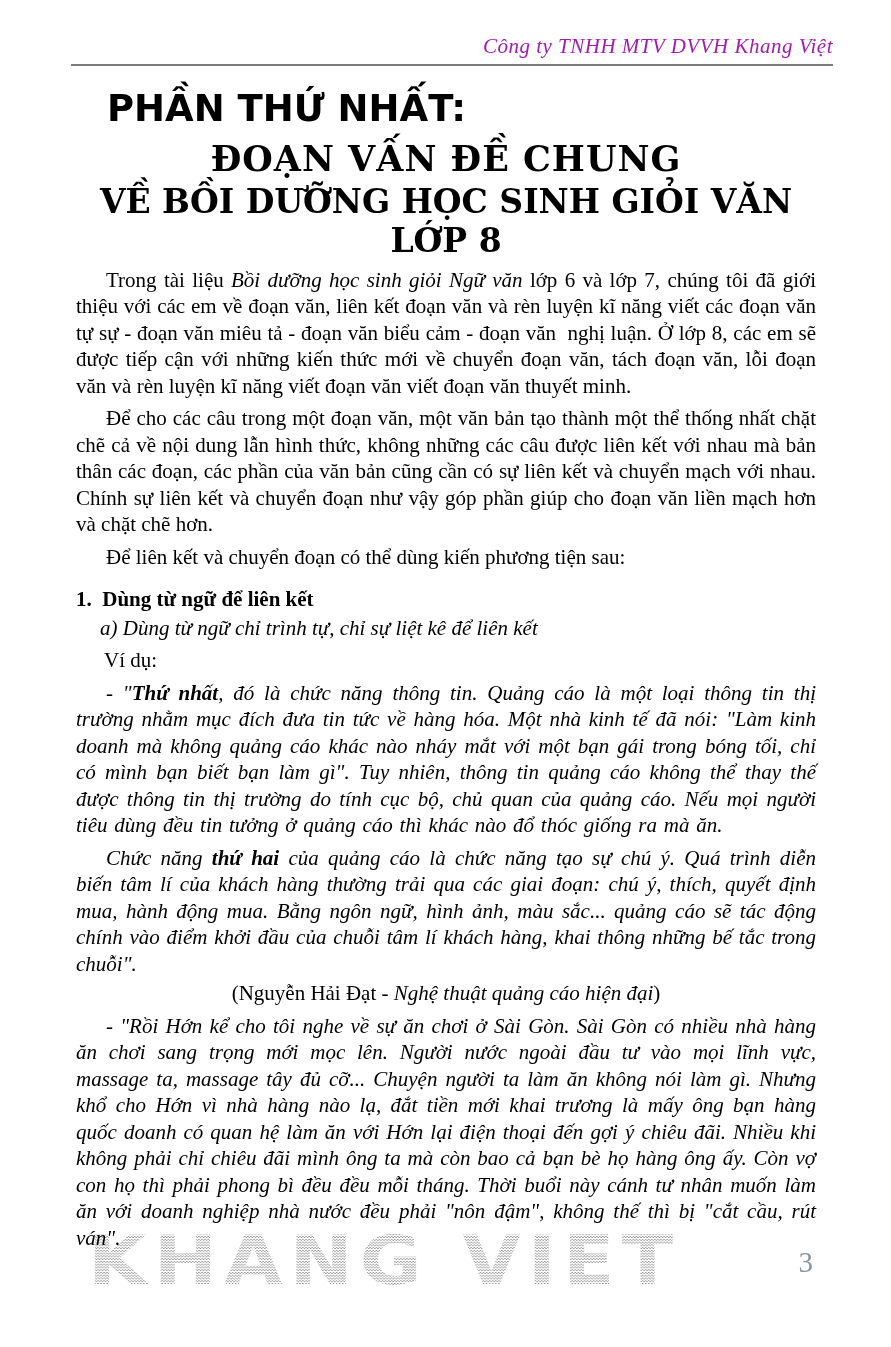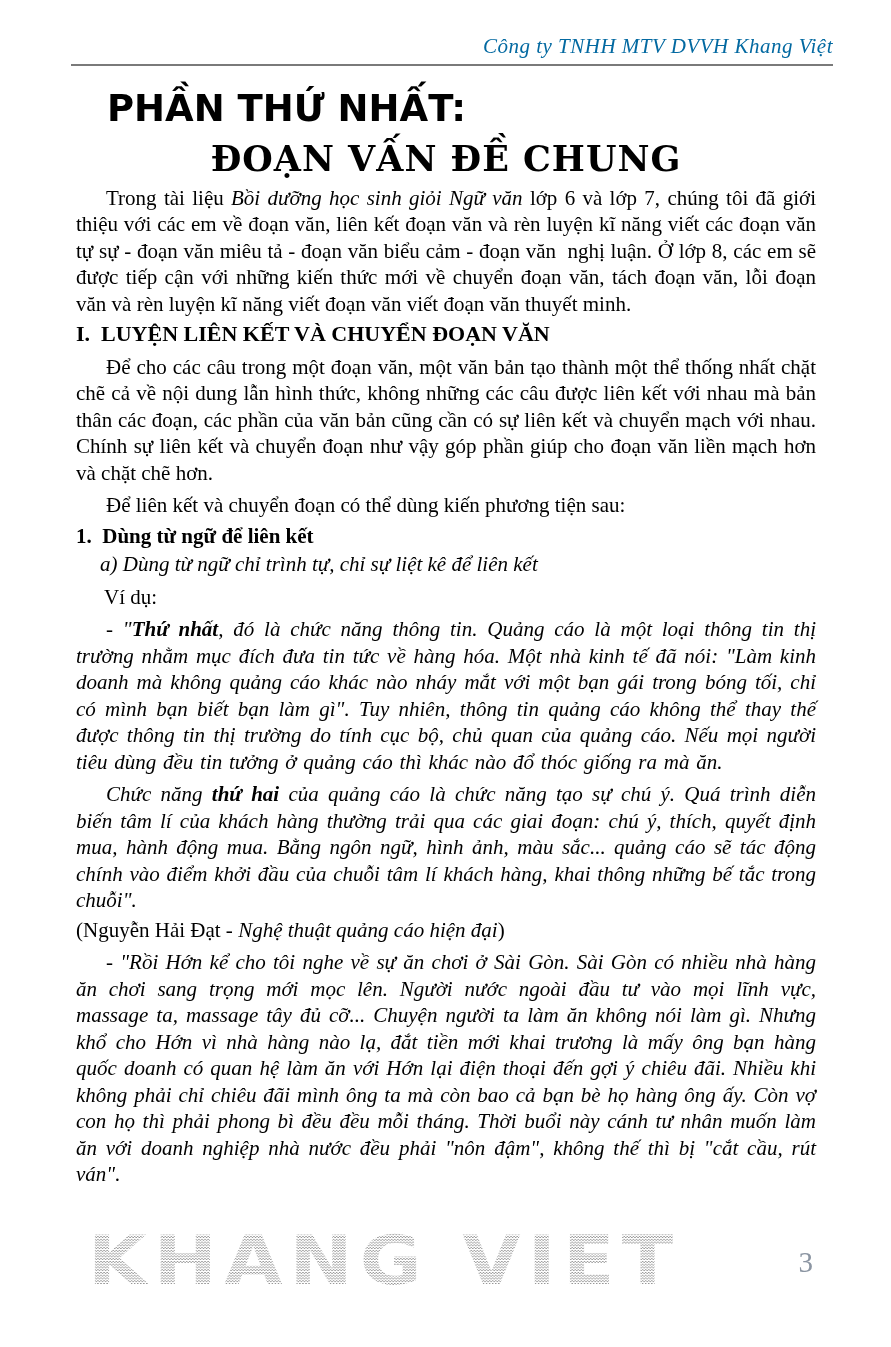--- a/index.html
+++ b/index.html
@@ -15,21 +15,21 @@
   .page {
     position: relative;
     z-index: 1;
     padding: 34px 75px 0 76px; 
   }
   
   .page-header {
     text-align: right;
     font-style: italic;
     font-size: 21px;
-    color: #0369a1;
+    color: #a21caf;
     margin-right: -17px; 
     letter-spacing: .5px;
   }
   .header-rule {
     border: 0;
     border-top: 2px solid #7a7a7a;
     margin: 5px -17px 0 -5px;
   }
   
   .part-title {
@@ -61,31 +61,31 @@
   }
   
   .prose { line-height: 26.5px; text-align: justify; margin-top: 6px; }
   .para  { text-indent: 30px; }
   .sec-heading {
     font-weight: bold;
     font-size: 22px;
     text-align: left;
     margin-top: 4px;
   }
-  .num-heading { font-weight: bold; text-align: left; margin-top: 4px; }
+  .num-heading { font-weight: bold; text-align: left; margin-top: 16px; }
   .sub-heading {
     font-weight: normal;
     font-style: italic;
     text-align: left;
     padding-left: 24px;
     margin-top: 2px;
   }
   .example-label { padding-left: 28px; text-align: left; }
   .quote { font-style: italic; text-indent: 30px; word-spacing: 1.5px; }
-  .attribution { text-align: left; margin: 3px 0; }
+  .attribution { text-align: center; margin: 3px 0; }
   .attr-pad { padding-right: 45px; }
   
   .seg-normal { font-style: normal; font-weight: normal; }
   .seg-italic { font-style: italic; font-weight: normal; }
   .seg-bold-italic { font-style: italic; font-weight: bold; }
   
   .watermark {
     position: absolute;
     z-index: 0;
     left: 88px;
@@ -120,24 +120,24 @@
 
 <div class="watermark">KHANG VIET</div>
 
 <div class="page">
 
   <div class="page-header">Công ty TNHH MTV DVVH Khang Việt</div>
   <hr class="header-rule">
 
   <div class="part-title">PHẦN THỨ NHẤT:</div>
   <div class="main-title-line1">ĐOẠN VẤN ĐỀ CHUNG</div>
+  <div class="main-title-line2">VỀ BỒI DƯỠNG HỌC SINH GIỎI VĂN LỚP 8</div>
 
   <div class="prose para"><span class="seg-normal">Trong tài liệu </span><span class="seg-italic">Bồi dưỡng học sinh giỏi Ngữ văn</span><span class="seg-normal"> lớp 6 và lớp 7, chúng tôi đã giới thiệu với các em về đoạn văn, liên kết đoạn văn và rèn luyện kĩ năng viết các đoạn văn tự sự - đoạn văn miêu tả - đoạn văn biểu cảm - đoạn văn&nbsp; nghị luận. Ở lớp 8, các em sẽ được tiếp cận với những kiến thức mới về chuyển đoạn văn, tách đoạn văn, lỗi đoạn văn và rèn luyện kĩ năng viết đoạn văn viết đoạn văn thuyết minh.</span></div>
 
-  <div class="prose sec-heading">I.&nbsp; LUYỆN LIÊN KẾT VÀ CHUYỂN ĐOẠN VĂN</div>
 
   <div class="prose para">Để cho các câu trong một đoạn văn, một văn bản tạo thành một thể thống nhất chặt chẽ cả về nội dung lẫn hình thức, không những các câu được liên kết với nhau mà bản thân các đoạn, các phần của văn bản cũng cần có sự liên kết và chuyển mạch với nhau. Chính sự liên kết và chuyển đoạn như vậy góp phần giúp cho đoạn văn liền mạch hơn và chặt chẽ hơn.</div>
 
   <div class="prose para">Để liên kết và chuyển đoạn có thể dùng kiến phương tiện sau:</div>
 
   <div class="prose num-heading">1.&nbsp; Dùng từ ngữ để liên kết</div>
 
   <div class="prose sub-heading">a) Dùng từ ngữ chỉ trình tự, chỉ sự liệt kê để liên kết</div>
 
   <div class="prose example-label">Ví dụ:</div>

